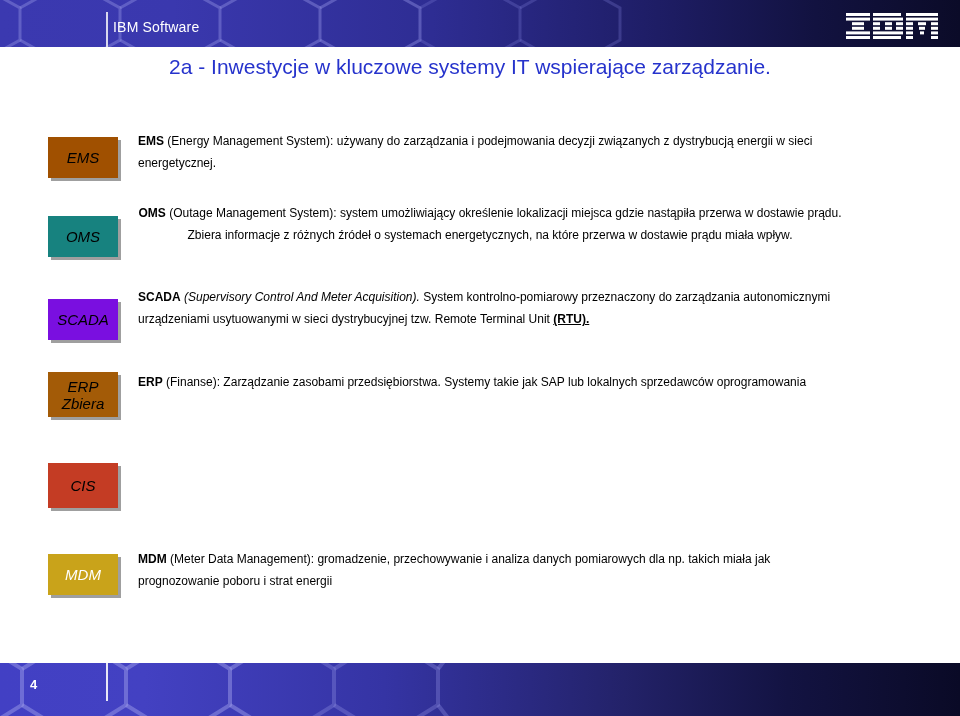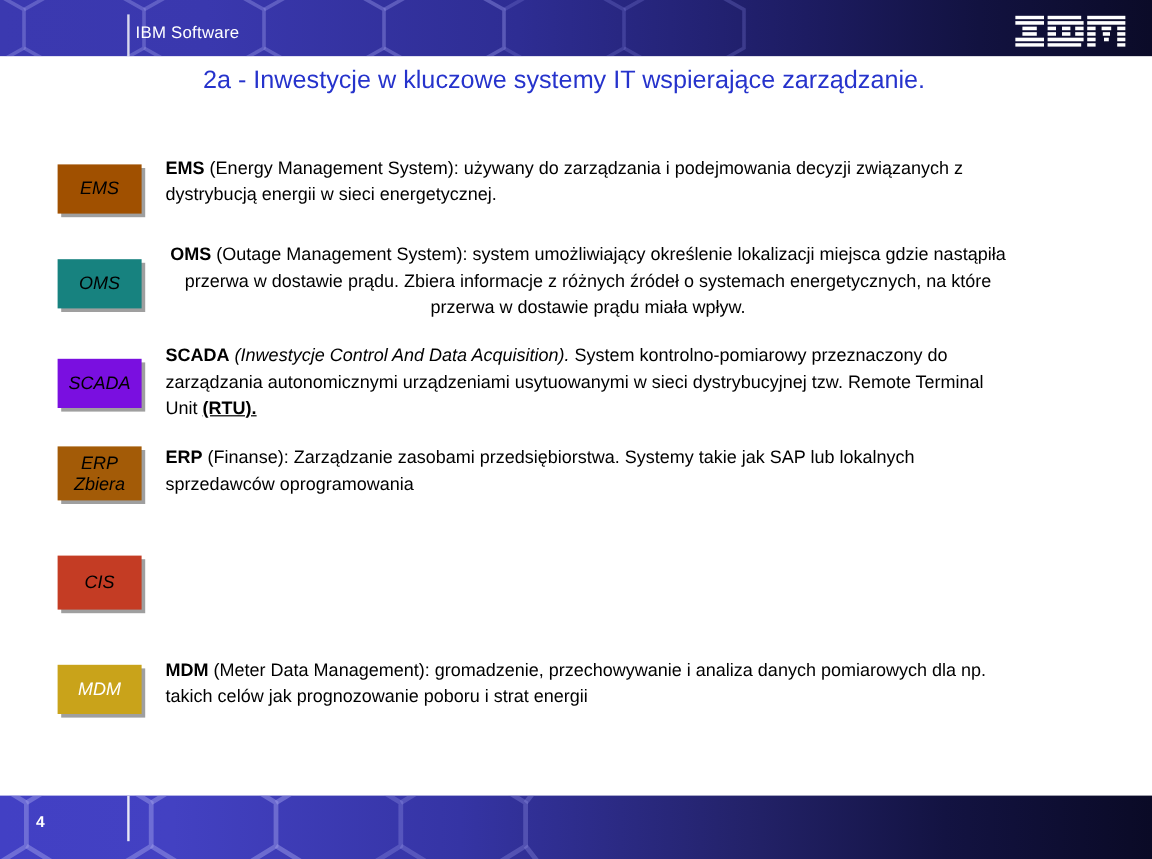--- a/index.html
+++ b/index.html
@@ -96,21 +96,21 @@
   .tagbox-scada  { left: 48px;  top: 199px; width: 70px; height: 41px; background: #7a0fe0; }
   .tagbox-erp    { left: 48px;  top: 272px; width: 70px; height: 45px; background: #a35b07; }
   .tagbox-cis    { left: 48px;  top: 363px; width: 70px; height: 45px; background: #c43c24; }
   .tagbox-mdm    { left: 48px;  top: 454px; width: 70px; height: 41px; background: #c9a31a; color: #ffffff; }
 
   
   .para {
     position: absolute;
     left: 138px;
     width: 704px;
-    font-size: 15px;
+    font-size: 12px;
     line-height: 22px;
     color: #000000;
   }
   .para-ems   { top: 30px; }
   .para-oms   { top: 102px; text-align: center; }
   .para-scada { top: 186px; }
   .para-erp   { top: 271px; }
   .para-cis   { top: 340px; }
   .para-mdm   { top: 448px; }
 
@@ -225,40 +225,40 @@
     <span>OMS</span>
   </div>
   <div class="para para-oms">
     <b>OMS</b><span> (Outage Management System): system umożliwiający określenie lokalizacji miejsca gdzie nastąpiła przerwa w dostawie prądu. Zbiera informacje z różnych źródeł o systemach energetycznych, na które przerwa w dostawie prądu miała wpływ.</span>
   </div>
 
   <div class="tagbox tagbox-scada">
     <span>SCADA</span>
   </div>
   <div class="para para-scada">
-    <b>SCADA</b><i> (Inwestycje Control And Data Acquisition).</i><span>  System kontrolno-pomiarowy przeznaczony do zarządzania autonomicznymi urządzeniami usytuowanymi w sieci dystrybucyjnej tzw. Remote Terminal Unit </span><b><u>(RTU).</u></b>
+    <b>SCADA</b><i> (Supervisory Control And Meter Acquisition).</i><span>  System kontrolno-pomiarowy przeznaczony do zarządzania autonomicznymi urządzeniami usytuowanymi w sieci dystrybucyjnej tzw. Remote Terminal Unit </span><b><u>(RTU).</u></b>
   </div>
 
   <div class="tagbox tagbox-erp">
     <span>ERP</span>
     <span>Zbiera</span>
   </div>
   <div class="para para-erp">
     <b>ERP</b><span> (Finanse): Zarządzanie zasobami przedsiębiorstwa. Systemy takie jak SAP lub lokalnych sprzedawców oprogramowania</span>
   </div>
 
   <div class="tagbox tagbox-cis">
     <span>CIS</span>
   </div>
 
   <div class="tagbox tagbox-mdm">
     <span>MDM</span>
   </div>
   <div class="para para-mdm">
-    <b>MDM</b><span> (Meter Data Management): gromadzenie, przechowywanie i analiza danych pomiarowych dla np. takich celów jak prognozowanie poboru i strat energii</span>
+    <b>MDM</b><span> (Meter Data Management): gromadzenie, przechowywanie i analiza danych pomiarowych dla np. takich miała jak prognozowanie poboru i strat energii</span>
   </div>
 
 </div>
 
 <div class="footer-rule"></div>
 <div class="footer-band">
   <svg class="hexpattern" viewBox="0 0 960 53" preserveAspectRatio="none">
     <g fill="none" stroke="#9a9ae8" stroke-opacity="0.50" stroke-width="4">
       <path d="M -30 -26 L 22 6 L 22 42 L -30 74"></path>
       <path d="M 22 6 L 74 -26 M 22 42 L 74 74"></path>

